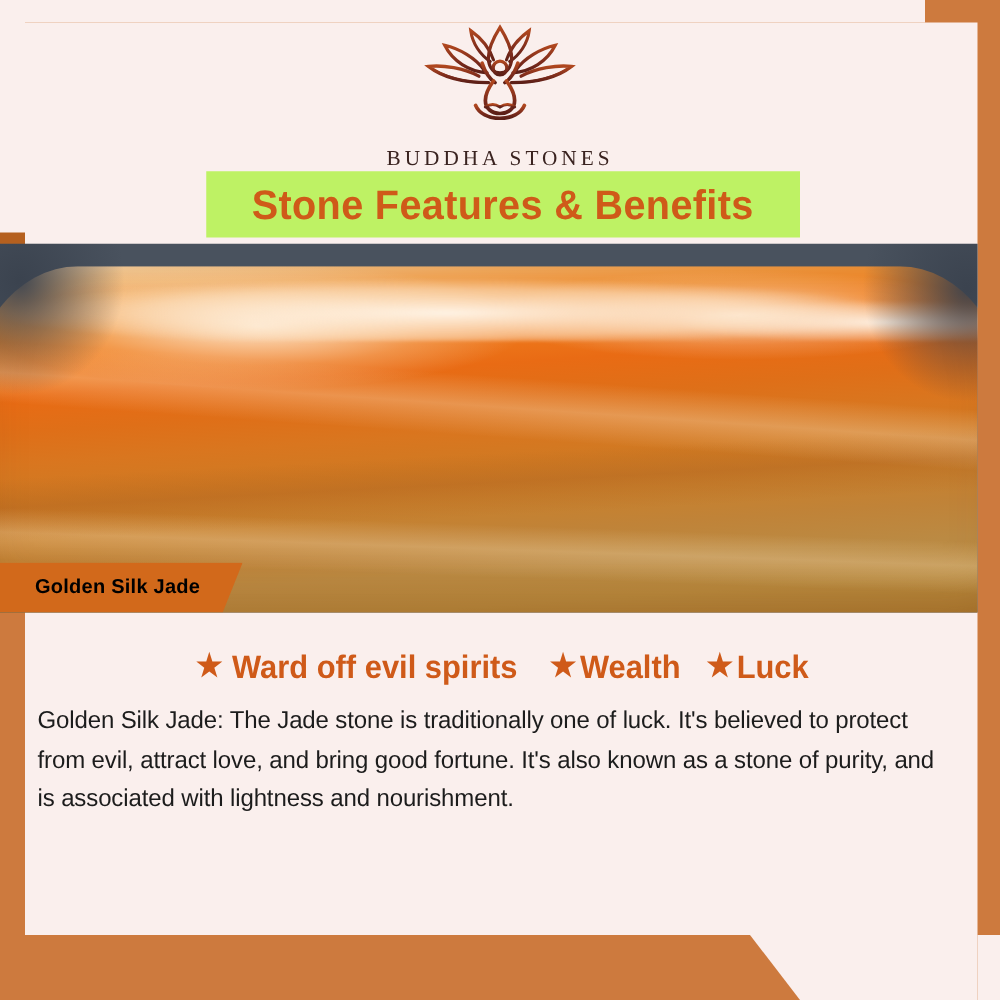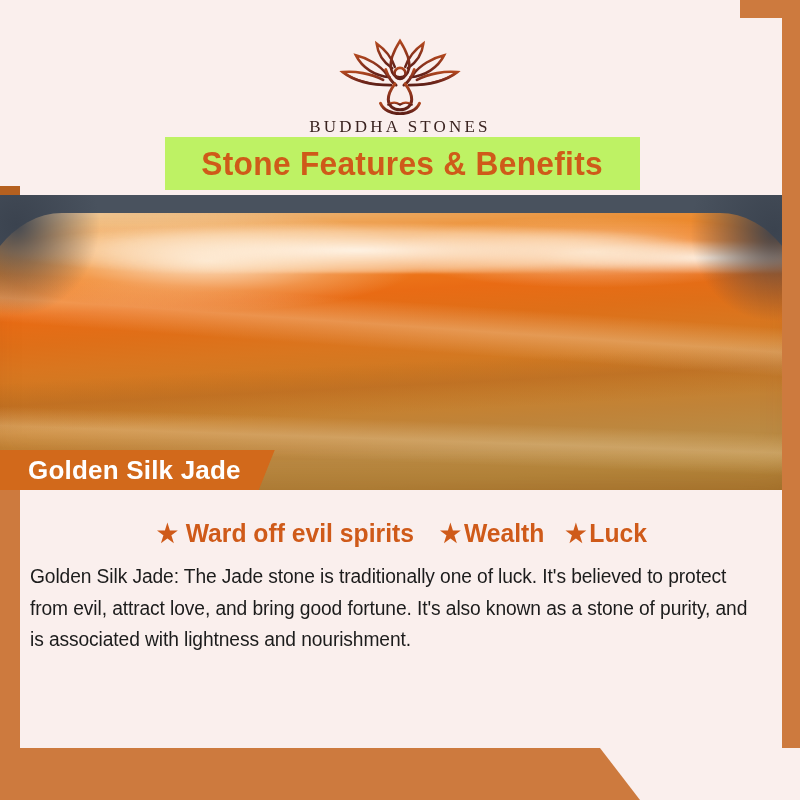--- a/index.html
+++ b/index.html
@@ -69,21 +69,21 @@
   }
 
   
   #header {
     position: absolute;
     top: 0; left: 0; right: 0;
     height: 137px;
     display: flex;
     flex-direction: column;
     align-items: center;
-    justify-content: flex-end;
+    justify-content: space-between;
     padding-top: 18px;
     box-sizing: border-box;
   }
   #logo-mark {
     width: 132px;
     height: 78px;
     display: block;
   }
   #brand-name {
     margin-top: 2px;
@@ -198,23 +198,23 @@
     top: 450px;
     height: 40px;
     padding: 0 34px 0 28px;
     display: flex;
     align-items: center;
     background: #d2691b;
     clip-path: polygon(0 0, 100% 0, calc(100% - 16px) 100%, 0 100%);
     z-index: 5;
   }
   #stone-label-text {
-    color: #ffffff;
+    color: #000000;
     font-family: "Liberation Sans", sans-serif;
-    font-size: 26px;
+    font-size: 16px;
     font-weight: bold;
     letter-spacing: 0.2px;
     white-space: nowrap;
   }
 
   
   #content {
     position: absolute;
     top: 500px;
     left: 0;

